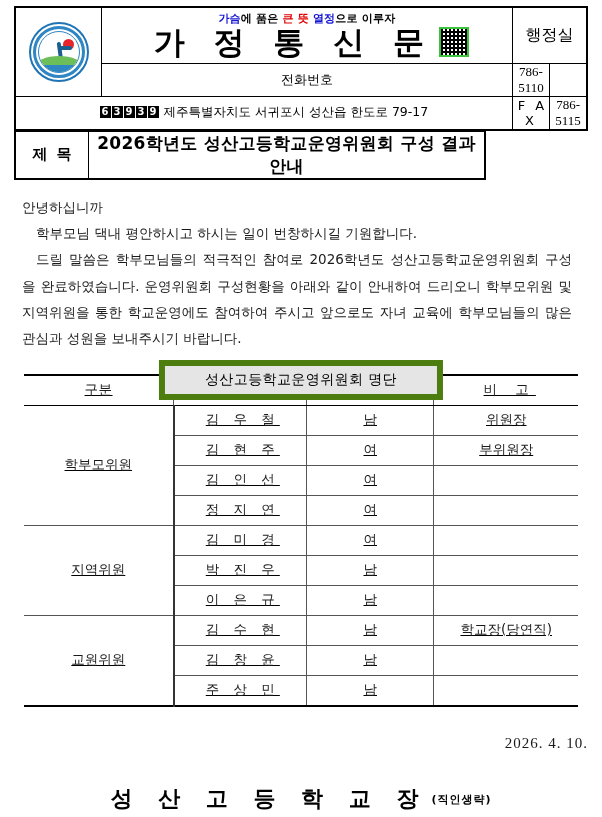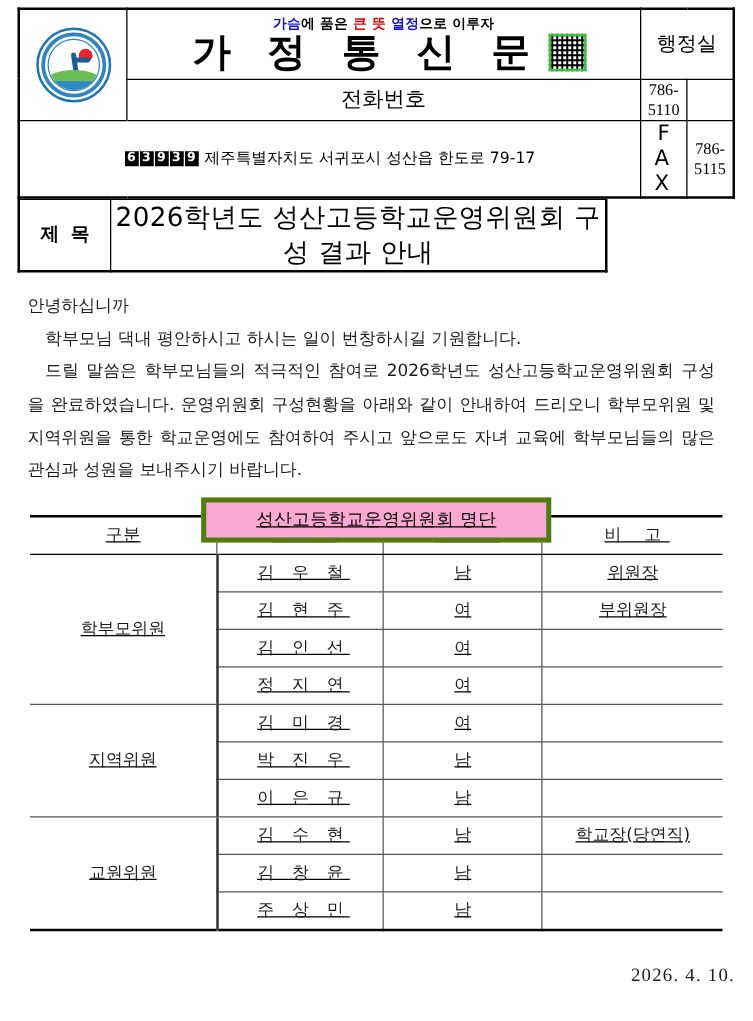--- a/index.html
+++ b/index.html
@@ -168,21 +168,21 @@
     line-height: 12px;
     text-align: center;
     margin-right: 1px;
     vertical-align: 1px;
   }
   .mh-office {
     font-size: 16px;
     padding: 4px 0;
   }
   .mh-label {
-    font-size: 17px;
+    font-size: 13px;
     padding: 4px 0;
   }
   .mh-value {
     font-size: 13px;
     font-family: "Liberation Serif", "DejaVu Serif", serif;
     padding: 4px 0;
   }
   .spaced { letter-spacing: 3px; text-indent: 3px; margin-top: 18px; }
 
   
@@ -204,22 +204,22 @@
   .subject .sj-label {
     width: 72px;
     font-size: 15px;
     font-weight: bold;
     letter-spacing: 2px;
     text-indent: 2px;
     border-left: none;
     border-bottom: none;
   }
   .subject .sj-text {
-    font-size: 21px;
-    font-weight: normal;
+    font-size: 17px;
+    font-weight: bold;
     letter-spacing: 0.3px;
     border-right: none;
     border-bottom: none;
   }
 
   
   .bodytext {
     font-size: 13.5px;
     line-height: 1.95;
     padding: 4px 16px 0 8px;
@@ -235,28 +235,27 @@
   
   .table-wrap {
     position: relative;
     margin: 22px 10px 0 10px;
   }
   .caption-box {
     position: absolute;
     top: -14px;
     left: 50%;
     transform: translateX(-50%);
-    background: #f9a8d4;
-    border: 4px solid #4d7c0f;
+    background: #e5e5e5;
+    border: 6px solid #4d7c0f;
     padding: 5px 40px;
     font-size: 14px;
     letter-spacing: 0.4px;
     white-space: nowrap;
     z-index: 2;
-    text-decoration: underline;
   }
   table.roster {
     width: 100%;
     border-collapse: collapse;
     table-layout: fixed;
     border-top: 2px solid #000;
     border-bottom: 2px solid #000;
     margin-top: 17px;
     text-decoration: underline;
   }

